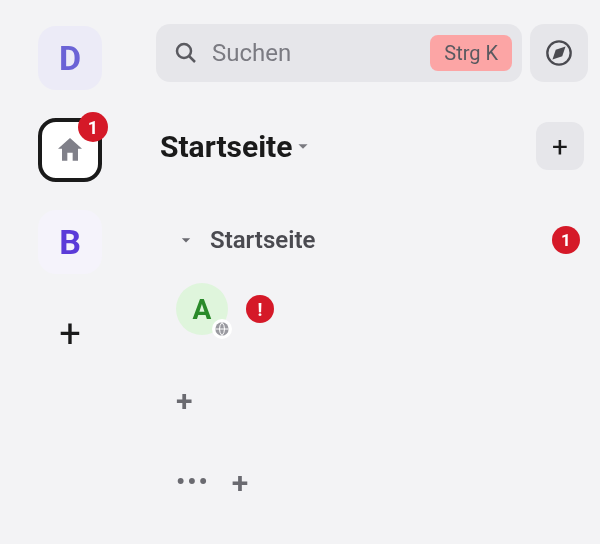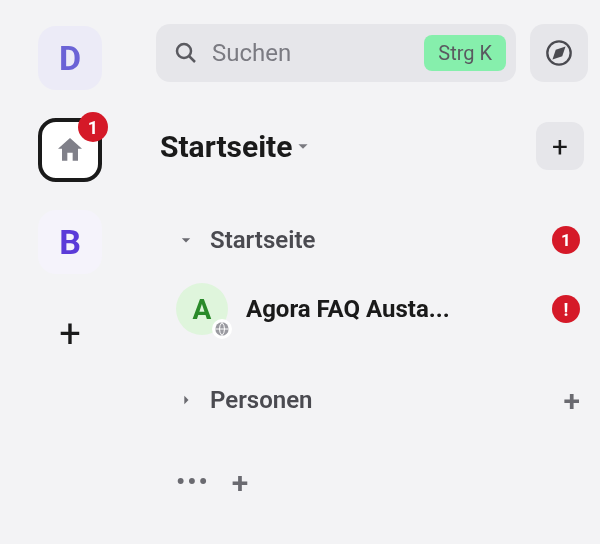--- a/index.html
+++ b/index.html
@@ -6,25 +6,25 @@
   body { width: 600px; height: 544px; background: #f3f3f5; overflow: hidden; display: flex; }
   .space-rail { width: 140px; display: flex; flex-direction: column; align-items: center; padding-top: 26px; gap: 28px; }
   .space-item { width: 64px; height: 64px; border-radius: 18px; display: flex; align-items: center; justify-content: center; font-size: 34px; font-weight: 700; position: relative; cursor: pointer; }
   .space-d { background: #ecebf7; color: #6b63d6; }
   .space-home { background: #fff; border: 4px solid #1a1a1a; color: #4f4f55; }
   .space-home svg { width: 32px; height: 32px; fill: #808089; }
   .space-b { background: #f5f3fb; color: #5b3bd8; }
   .space-plus { background: transparent; color: #1a1a1a; font-size: 38px; font-weight: 400; }
   .badge { position: absolute; top: -10px; right: -10px; min-width: 30px; height: 30px; border-radius: 15px; background: #d51928; color: #fff; font-size: 18px; font-weight: 700; display: flex; align-items: center; justify-content: center; padding: 0 6px; }
   .main { flex: 1; padding: 24px 12px 0 16px; display: flex; flex-direction: column; overflow: hidden; }
-  .topbar { display: flex; gap: 14px; align-items: center; margin-bottom: 40px; }
+  .topbar { display: flex; gap: 8px; align-items: center; margin-bottom: 40px; }
   .search { flex: 1; height: 58px; background: #e6e6ea; border-radius: 14px; display: flex; align-items: center; padding: 0 10px 0 18px; color: #7b7b82; font-size: 24px; cursor: pointer; }
   .search .mag { width: 24px; height: 24px; margin-right: 14px; }
   .search .placeholder { flex: 1; }
-  .kbd { background: #86efac; border-radius: 8px; padding: 6px 14px; font-size: 20px; color: #5a5a60; }
+  .kbd { background: #fca5a5; border-radius: 8px; padding: 6px 14px; font-size: 20px; color: #5a5a60; }
   .explore { width: 58px; height: 58px; background: #e6e6ea; border-radius: 14px; display: flex; align-items: center; justify-content: center; color: #4a4a50; cursor: pointer; }
   .explore svg { width: 28px; height: 28px; }
   .header-row { display: flex; align-items: center; justify-content: space-between; margin-bottom: 40px; padding: 0 4px; }
   .header-left { display: flex; align-items: center; cursor: pointer; }
   .page-title { font-size: 30px; font-weight: 700; color: #1a1a1a; }
   .chev { width: 22px; height: 22px; fill: #7a7a80; }
   .sq-btn { width: 48px; height: 48px; background: #e6e6ea; border-radius: 12px; display: flex; align-items: center; justify-content: center; font-size: 28px; color: #1a1a1a; cursor: pointer; }
   .section-row { display: flex; align-items: center; padding: 0 8px 0 20px; height: 60px; color: #4a4a50; font-size: 24px; font-weight: 600; }
   .section-row .chev-s { width: 20px; height: 20px; fill: #6a6a70; margin-right: 14px; }
   .section-label { flex: 1; cursor: pointer; display: flex; align-items: center; }
@@ -110,34 +110,27 @@
       <div class="room-row">
         <div class="avatar">
           <span>A</span>
           <div class="globe">
             <svg viewBox="0 0 24 24">
                 <circle cx="12" cy="12" r="10" fill="#9a9aa0"></circle>
                 <path d="M2 12h20M12 2a15 15 0 010 20M12 2a15 15 0 000 20" stroke="#fff" stroke-width="1.5" fill="none"></path>
               </svg>
           </div>
         </div>
-        <span class="room-name">Agora FAQ Austa...</span>
         <div class="alert-badge">
             <span>!</span>
           </div>
       </div>
     </div>
 
     <div class="section-row">
-      <div class="section-label">
-        <svg class="chev-s" style="transform:rotate(-90deg)" viewBox="0 0 24 24">
-            <path d="M7 10l5 5 5-5z"></path>
-          </svg>
-        <span>Personen</span>
-      </div>
       <div class="row-actions">
         <span class="plus">+</span>
       </div>
     </div>
 
     <div class="section-row">
       <div class="row-actions">
         <span class="more">•••</span>
         <span class="plus">+</span>
       </div>

